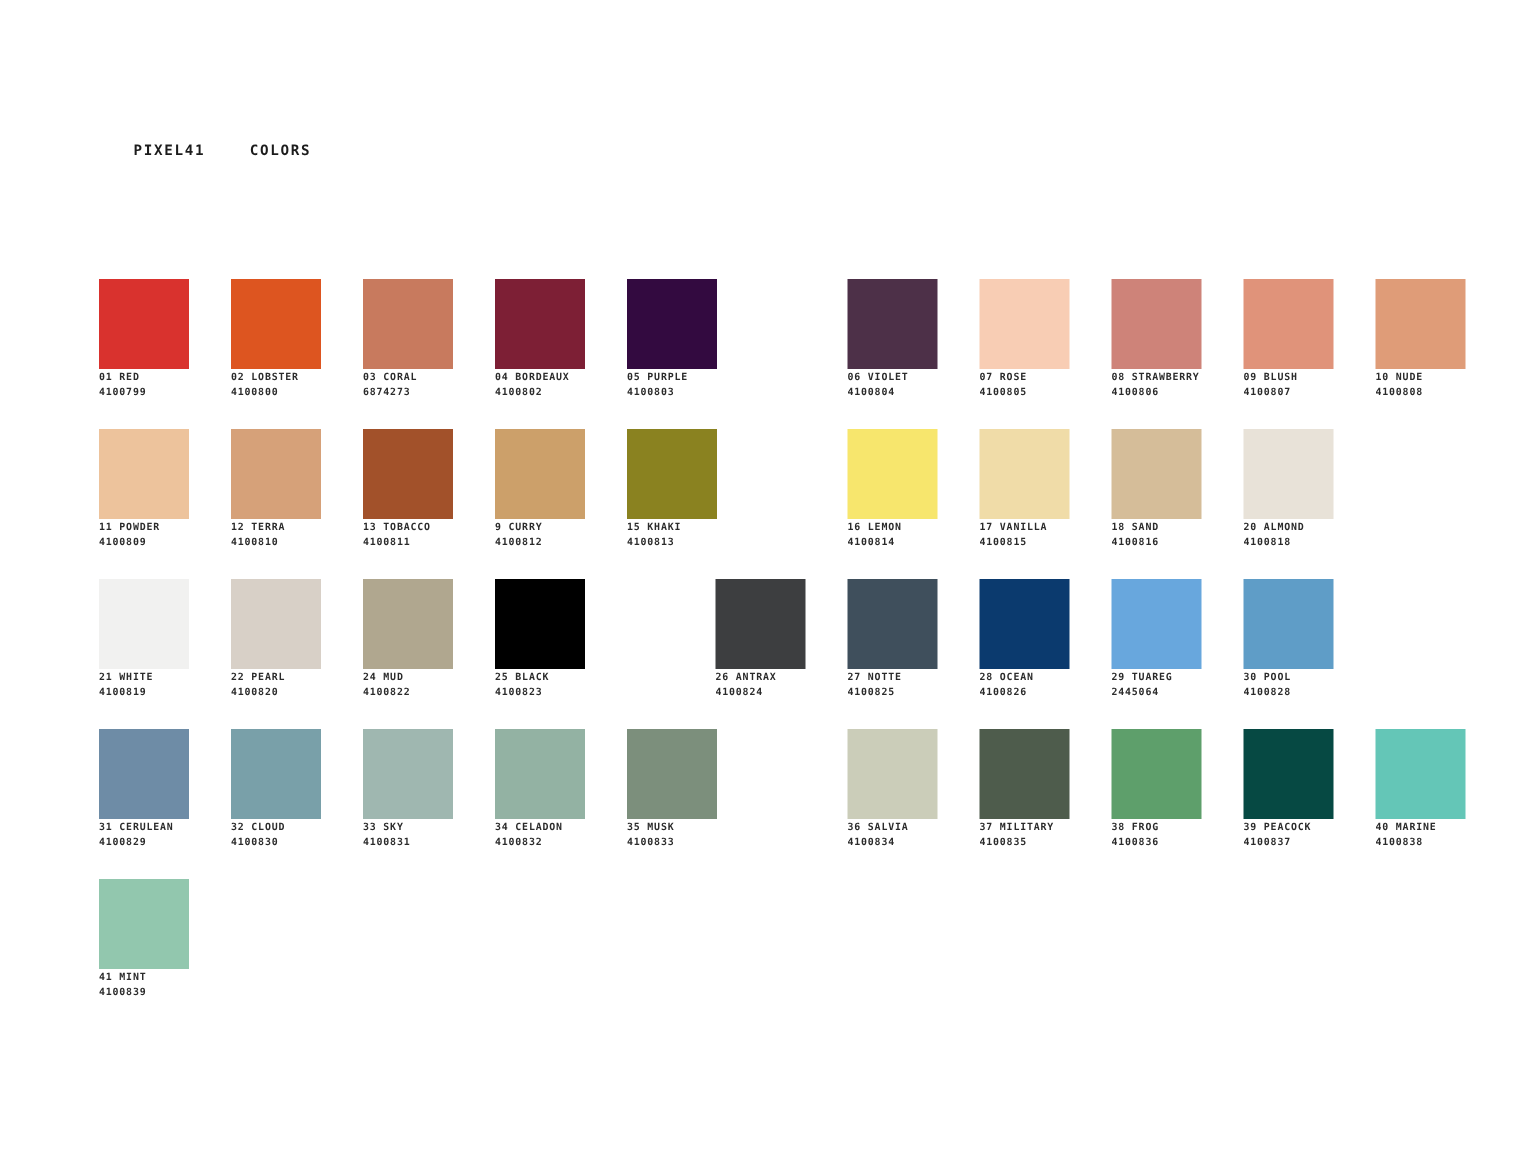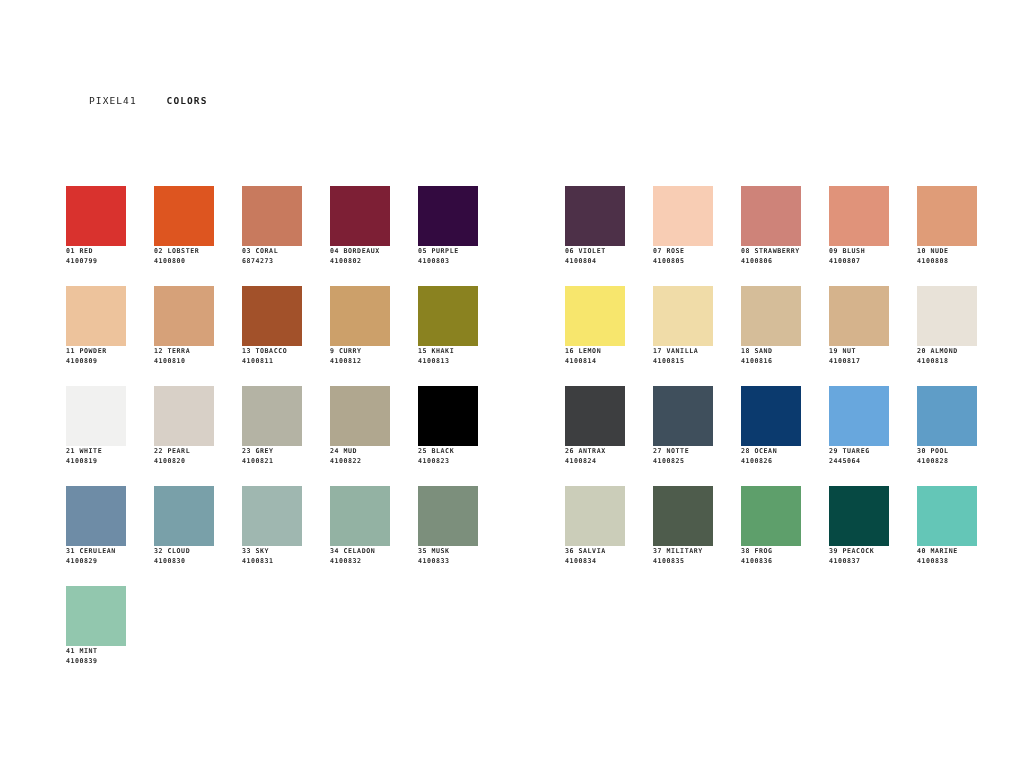--- a/index.html
+++ b/index.html
@@ -26,21 +26,21 @@
   
   .title {
     position: absolute;
     left: 66px;
     top: 95px;
     font-size: 9.5px;
     letter-spacing: 1.1px;
     color: #1c1c1c;
     white-space: nowrap;
   }
-  .title .t-light { font-weight: 400; padding-left: 23px; }
+  .title .t-light { font-weight: 700; padding-left: 23px; }
   .title .t-bold  { font-weight: 700; }
 
   
   .grid {
     position: absolute;
     left: 66px;
     top: 186px;
   }
   .row {
     display: flex;
@@ -100,27 +100,25 @@
       </div>
       <div class="row">
         <div class="cell"><span class="chip" style="background: rgb(237, 195, 156);"></span><span class="meta"><span class="name">11 POWDER</span><span class="code">4100809</span></span></div>
         <div class="cell"><span class="chip" style="background: rgb(214, 161, 121);"></span><span class="meta"><span class="name">12 TERRA</span><span class="code">4100810</span></span></div>
         <div class="cell"><span class="chip" style="background: rgb(162, 81, 42);"></span><span class="meta"><span class="name">13 TOBACCO</span><span class="code">4100811</span></span></div>
         <div class="cell"><span class="chip" style="background: rgb(204, 160, 106);"></span><span class="meta"><span class="name">9 CURRY</span><span class="code">4100812</span></span></div>
         <div class="cell group-break"><span class="chip" style="background: rgb(138, 130, 32);"></span><span class="meta"><span class="name">15 KHAKI</span><span class="code">4100813</span></span></div>
         <div class="cell"><span class="chip" style="background: rgb(247, 230, 109);"></span><span class="meta"><span class="name">16 LEMON</span><span class="code">4100814</span></span></div>
         <div class="cell"><span class="chip" style="background: rgb(240, 220, 168);"></span><span class="meta"><span class="name">17 VANILLA</span><span class="code">4100815</span></span></div>
         <div class="cell"><span class="chip" style="background: rgb(213, 189, 153);"></span><span class="meta"><span class="name">18 SAND</span><span class="code">4100816</span></span></div>
-        <div class="cell"><span class="chip" style="background: rgb(213, 179, 140);"></span><span class="meta"><span class="name">19 NUT</span><span class="code">4100817</span></span></div>
         <div class="cell"><span class="chip" style="background: rgb(232, 226, 216);"></span><span class="meta"><span class="name">20 ALMOND</span><span class="code">4100818</span></span></div>
       </div>
       <div class="row">
         <div class="cell"><span class="chip" style="background: rgb(241, 241, 240);"></span><span class="meta"><span class="name">21 WHITE</span><span class="code">4100819</span></span></div>
         <div class="cell"><span class="chip" style="background: rgb(216, 208, 199);"></span><span class="meta"><span class="name">22 PEARL</span><span class="code">4100820</span></span></div>
-        <div class="cell"><span class="chip" style="background: rgb(180, 179, 164);"></span><span class="meta"><span class="name">23 GREY</span><span class="code">4100821</span></span></div>
         <div class="cell"><span class="chip" style="background: rgb(176, 167, 143);"></span><span class="meta"><span class="name">24 MUD</span><span class="code">4100822</span></span></div>
         <div class="cell group-break"><span class="chip" style="background: rgb(0, 0, 0);"></span><span class="meta"><span class="name">25 BLACK</span><span class="code">4100823</span></span></div>
         <div class="cell"><span class="chip" style="background: rgb(61, 62, 64);"></span><span class="meta"><span class="name">26 ANTRAX</span><span class="code">4100824</span></span></div>
         <div class="cell"><span class="chip" style="background: rgb(63, 79, 92);"></span><span class="meta"><span class="name">27 NOTTE</span><span class="code">4100825</span></span></div>
         <div class="cell"><span class="chip" style="background: rgb(11, 58, 110);"></span><span class="meta"><span class="name">28 OCEAN</span><span class="code">4100826</span></span></div>
         <div class="cell"><span class="chip" style="background: rgb(104, 167, 221);"></span><span class="meta"><span class="name">29 TUAREG</span><span class="code">2445064</span></span></div>
         <div class="cell"><span class="chip" style="background: rgb(95, 157, 199);"></span><span class="meta"><span class="name">30 POOL</span><span class="code">4100828</span></span></div>
       </div>
       <div class="row">
         <div class="cell"><span class="chip" style="background: rgb(110, 140, 166);"></span><span class="meta"><span class="name">31 CERULEAN</span><span class="code">4100829</span></span></div>

